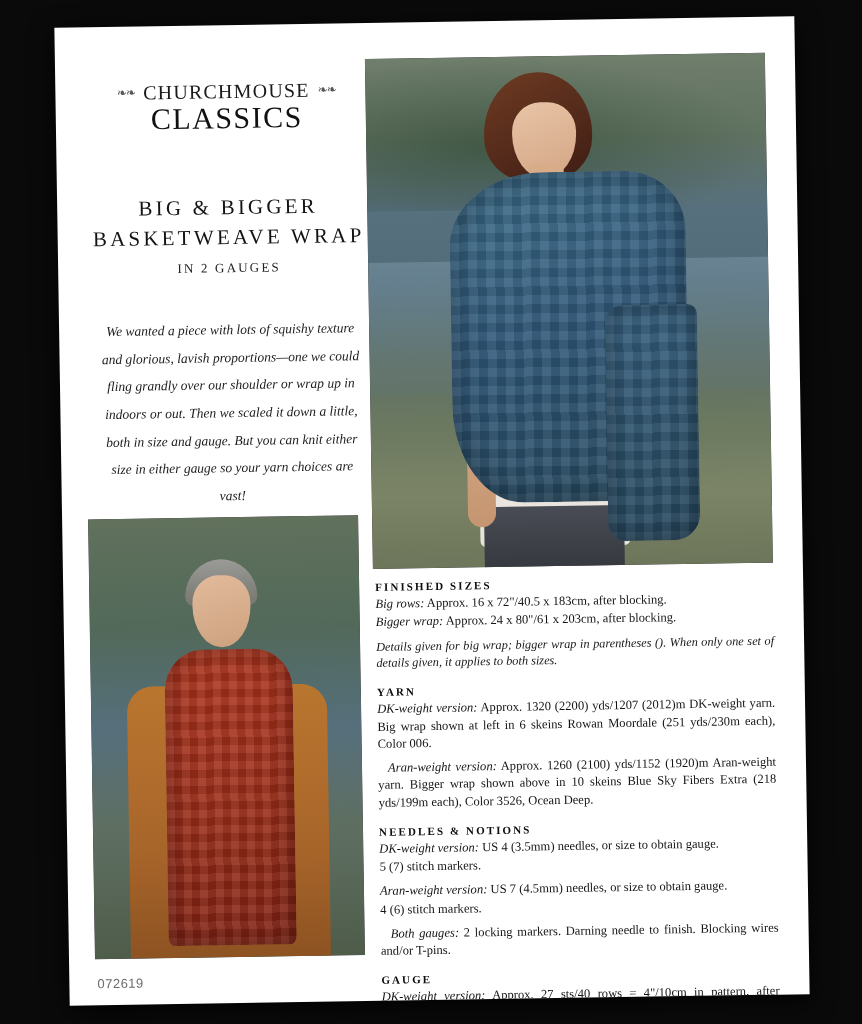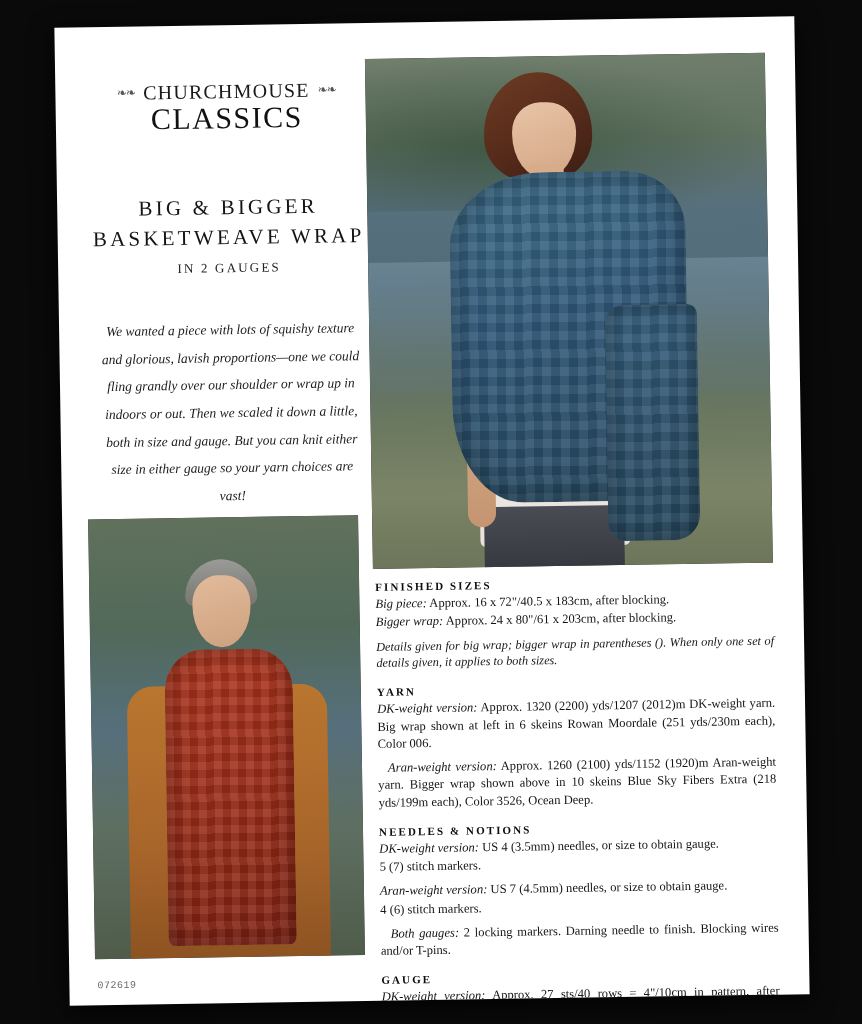--- a/index.html
+++ b/index.html
@@ -309,22 +309,22 @@
     margin-top: 7px;
     color: #161616;
     text-align: justify;
   }
   .gap-sm { height: 6px; }
 
   .page-code {
     position: absolute;
     left: 28px;
     bottom: 14px;
-    font-family: Liberation Mono, monospace;
-    font-size: 10px;
+    font-family: Liberation Sans, sans-serif;
+    font-size: 13px;
     letter-spacing: 0.5px;
     color: #6b6b6b;
   }
 </style>
 </head>
 <body>
 
 <div class="stage">
   <div class="page">
     <div class="page-inner">
@@ -366,21 +366,21 @@
         <div class="m-jacket"></div>
         <div class="m-shirt"></div>
         <div class="m-hair"></div>
         <div class="m-face"></div>
         <div class="m-scarf"></div>
       </div>
 
       <div class="specs">
 
         <div class="sec-head first">FINISHED SIZES</div>
-        <p class="spec-line"><span class="it">Big piece:</span><span> Approx. 16 x 72"/40.5 x 183cm, after blocking.</span></p>
+        <p class="spec-line"><span class="it">Big rows:</span><span> Approx. 16 x 72"/40.5 x 183cm, after blocking.</span></p>
         <p class="spec-line"><span class="it">Bigger wrap:</span><span> Approx. 24 x 80"/61 x 203cm, after blocking.</span></p>
         <p class="note">Details given for big wrap; bigger wrap in parentheses (). When only one set of details given, it applies to both sizes.</p>
 
         <div class="sec-head">YARN</div>
         <p class="spec-line"><span class="it">DK-weight version:</span><span> Approx. 1320 (2200) yds/1207 (2012)m DK-weight yarn. Big wrap shown at left in 6 skeins Rowan Moordale (251 yds/230m each), Color 006.</span></p>
         <div class="gap-sm"></div>
         <p class="spec-line indent"><span class="it">Aran-weight version:</span><span> Approx. 1260 (2100) yds/1152 (1920)m Aran-weight yarn. Bigger wrap shown above in 10 skeins Blue Sky Fibers Extra (218 yds/199m each), Color 3526, Ocean Deep.</span></p>
 
         <div class="sec-head">NEEDLES &amp; NOTIONS</div>
         <p class="spec-line"><span class="it">DK-weight version:</span><span> US 4 (3.5mm) needles, or size to obtain gauge.</span></p>

